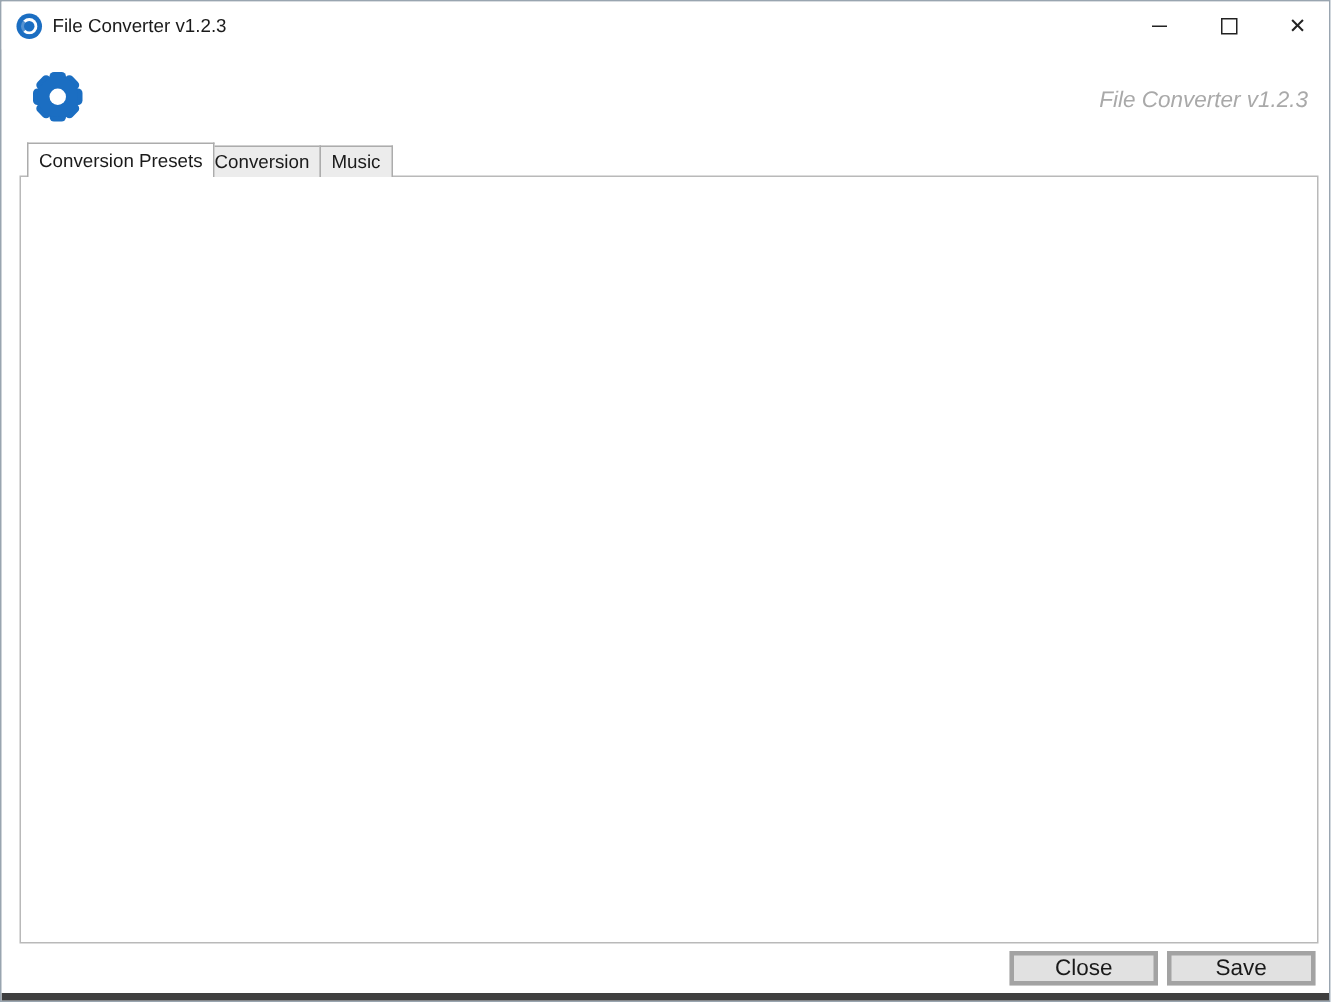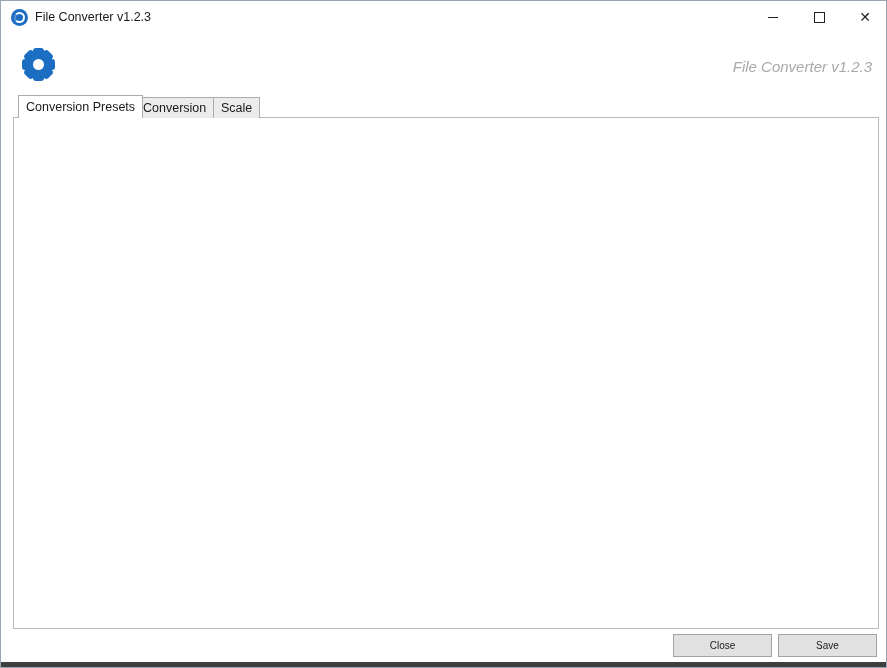--- a/index.html
+++ b/index.html
@@ -88,21 +88,21 @@
   .marker.m-left{border-left:6px solid transparent;}
   .marker.m-right{border-right:6px solid transparent;}
 
   .lbl{white-space:nowrap;}
   .lbl.right{text-align:right;}
   .blue{color:#2e75b6;}
   .gray{color:#969696;font-size:12px;white-space:nowrap;}
   .bold{font-weight:700;}
 
   
-  .btn{background:#e1e1e1;border:1px solid #a3a3a3;display:flex;align-items:center;justify-content:center;font-size:10px;cursor:pointer;}
+  .btn{background:#e1e1e1;border:3px solid #a3a3a3;display:flex;align-items:center;justify-content:center;font-size:15px;cursor:pointer;}
   .bottom-strip{left:0;top:661px;width:100%;height:7px;background:#3f3f3f;}
 </style>
 </head>
 <body>
 
 <div class="window">
 
   
   <div class="abs titlebar">
     <div class="abs app-icon"></div>
@@ -125,21 +125,21 @@
       <b></b>
       <b></b>
       <span class="core"></span>
       <span class="hole"></span>
     </div>
   <div class="abs version">File Converter v1.2.3</div>
 
   
   <div class="abs tab active" style="left:17px;top:94px;height:23px">Conversion Presets</div>
   <div class="abs tab" style="left:134px;top:96px;height:21px">Conversion</div>
-  <div class="abs tab" style="left:212px;top:96px;height:21px">Scale</div>
+  <div class="abs tab" style="left:212px;top:96px;height:21px">Music</div>
   <div class="abs tabpage"></div>
 
   
   <div class="abs listbox">
     <div class="list-items" id="preset-list">
         <div class="list-item selected">To Mkv</div>
         <div class="list-item">To Mp4</div>
         <div class="list-item">To Mp4 (low quality)</div>
         <div class="list-item">To Mp4 (rotate left)</div>
         <div class="list-item">To Mp4 (rotate right)</div>

